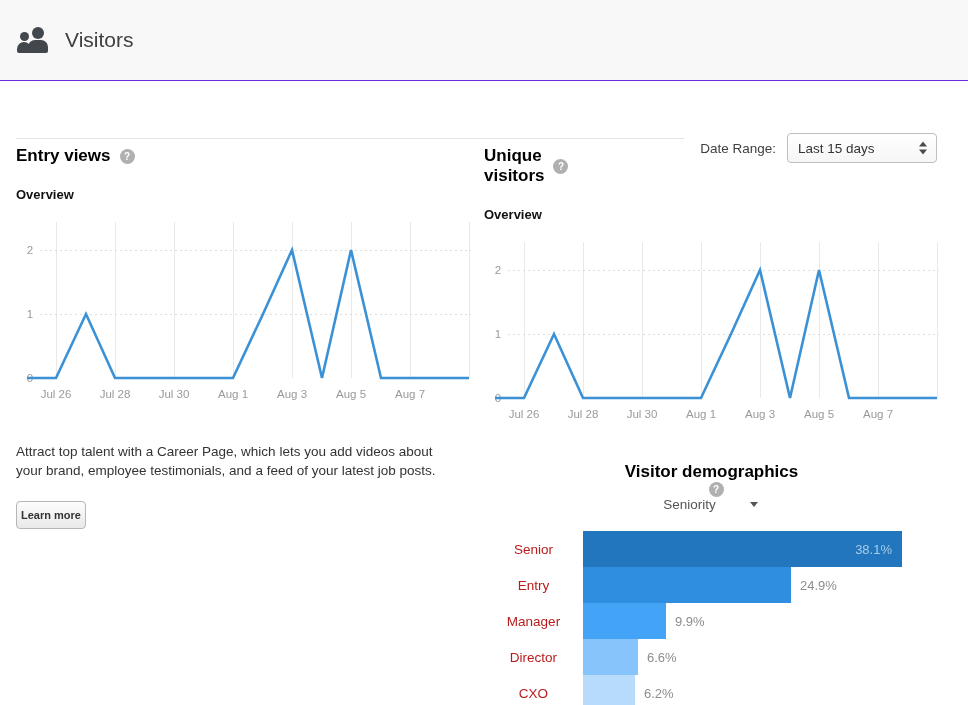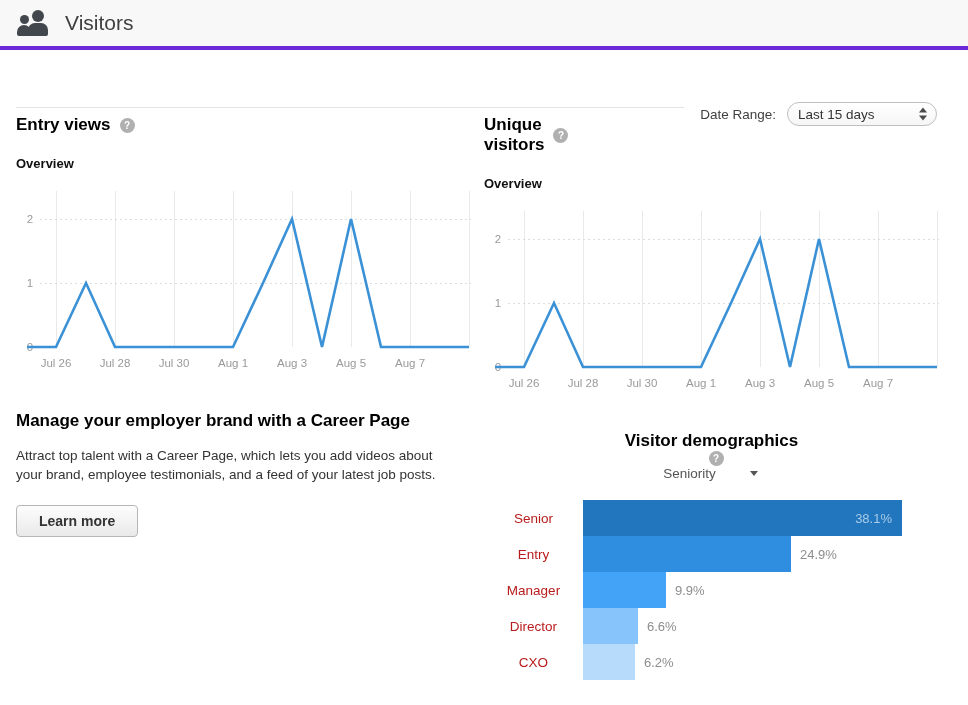--- a/index.html
+++ b/index.html
@@ -10,23 +10,23 @@
     width: 968px;
     height: 705px;
     background: #ffffff;
     font-family: "Liberation Sans", sans-serif;
     color: #333333;
     overflow: hidden;
   }
 
   
   .page-header {
-    height: 50px;
+    height: 81px;
     background: #f8f8f8;
-    border-bottom: 4px solid #6d28d9;
+    border-bottom: 1px solid #6d28d9;
     display: flex;
     align-items: center;
     padding-left: 17px;
     box-sizing: border-box;
   }
   .people-icon {
     width: 34px;
     height: 26px;
     position: relative;
     flex: 0 0 auto;
@@ -79,23 +79,23 @@
     align-items: center;
   }
   .date-range-label {
     font-size: 13.5px;
     color: #404040;
     margin-right: 11px;
   }
   .select-box {
     position: relative;
     width: 150px;
-    height: 24px;
+    height: 30px;
     border: 1px solid #bfbfbf;
-    border-radius: 12px;
+    border-radius: 4px;
     background: linear-gradient(#ffffff, #f6f6f6);
     box-sizing: border-box;
     display: flex;
     align-items: center;
     padding-left: 10px;
   }
   .select-value {
     font-size: 13.5px;
     color: #333333;
   }
@@ -191,22 +191,22 @@
   .promo-body {
     margin-top: 15px;
     font-size: 13.5px;
     line-height: 19px;
     color: #333333;
     width: 437px;
   }
   .learn-more-btn {
     margin-top: 21px;
     display: inline-block;
-    padding: 7px 22px;
-    font-size: 14px;
+    padding: 7px 4px;
+    font-size: 11px;
     font-weight: bold;
     color: #333333;
     border: 1px solid #b6b6b6;
     border-radius: 4px;
     background: linear-gradient(#fdfdfd, #e9e9e9);
     cursor: pointer;
     font-family: "Liberation Sans", sans-serif;
   }
 
   
@@ -339,21 +339,20 @@
           <text class="axis-text" x="158" y="180" text-anchor="middle">Jul 30</text>
           <text class="axis-text" x="217" y="180" text-anchor="middle">Aug 1</text>
           <text class="axis-text" x="276" y="180" text-anchor="middle">Aug 3</text>
           <text class="axis-text" x="335" y="180" text-anchor="middle">Aug 5</text>
           <text class="axis-text" x="394" y="180" text-anchor="middle">Aug 7</text>
         </g>
       </svg>
     </div>
 
     <div class="promo">
-      <div class="promo-title">Manage your employer brand with a Career Page</div>
       <div class="promo-body">Attract top talent with a Career Page, which lets you add videos about your brand, employee testimonials, and a feed of your latest job posts.</div>
       <button class="learn-more-btn">Learn more</button>
     </div>
 
   </div>
 
   <div class="col right">
 
     <div class="section-head">
       <span class="section-title">Unique visitors</span>

